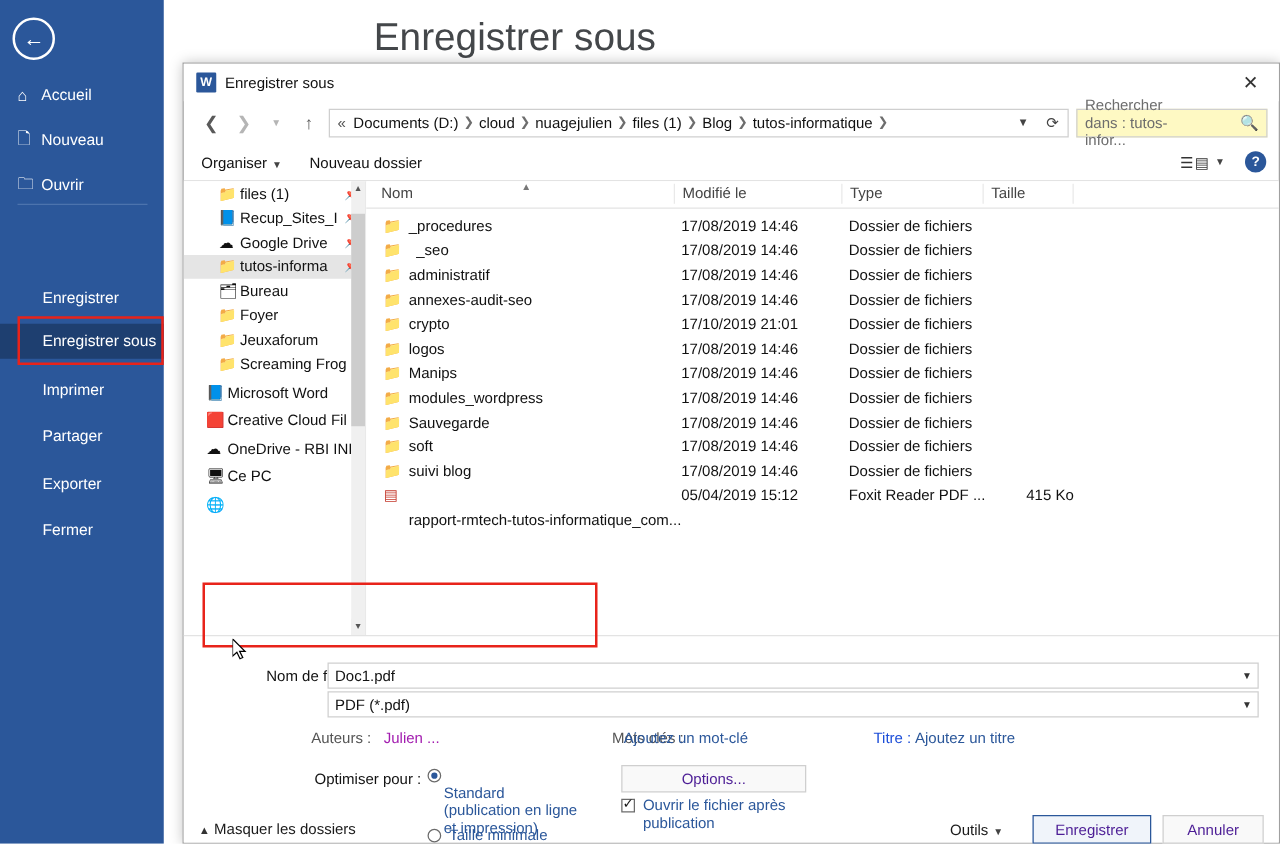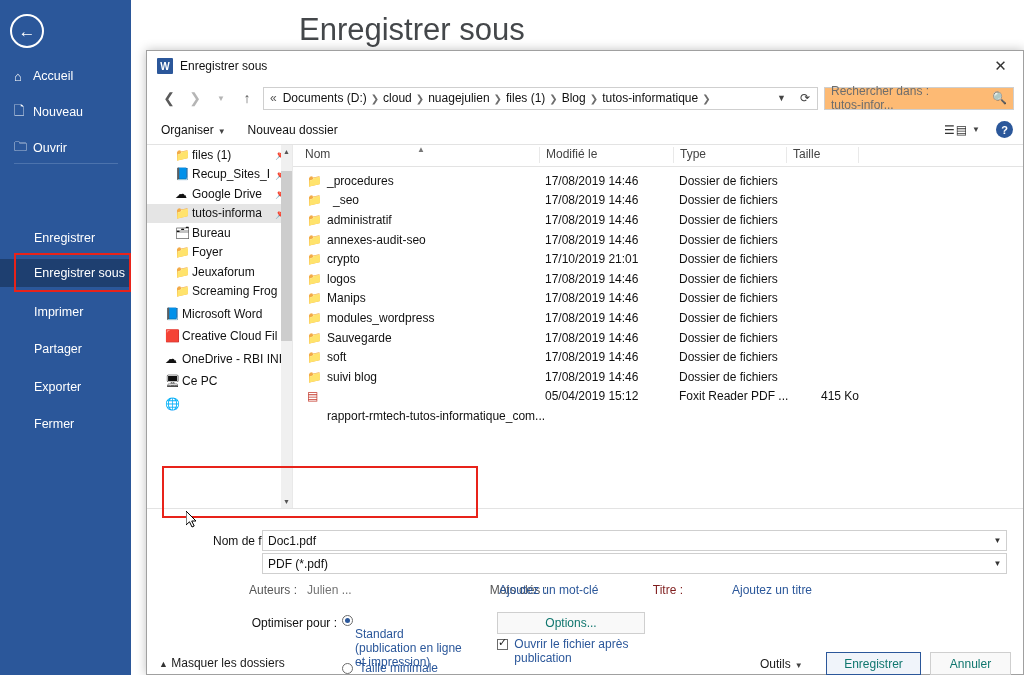--- a/index.html
+++ b/index.html
@@ -93,21 +93,21 @@
   #addressbar {
     flex:1; height:23px; border:1px solid #cfcfcf; background:#fff;
     display:flex; align-items:center; margin-right:6px; margin-left:3px;
     font-size:12px; color:#111;
   }
   .crumb { padding:0 3px; white-space:nowrap; }
   .crumb-sep { color:#6d6d6d; font-size:10px; padding:0 1px; }
   #addr-chevron { margin-left:auto; padding:0 7px; color:#444; font-size:9px; }
   #addr-refresh { padding:0 7px; color:#444; font-size:12px; }
   #searchbox {
-    width:190px; height:23px; border:1px solid #cfcfcf; background:#fdba74;
+    width:153px; height:23px; border:1px solid #cfcfcf; background:#fef9c3;
     display:flex; align-items:center; padding:0 6px; margin-right:9px;
     font-size:12px; color:#6d6d6d;gap:45px;
   }
   #searchbox .sicon { margin-left:auto; color:#2b579a; font-size:12px; }
 
   
   #toolbar {
     position:absolute; left:0; top:64px; width:876px; height:30px;
     display:flex; align-items:center; border-bottom:1px solid #e3e3e3;
     font-size:12px; color:#111;
@@ -191,21 +191,21 @@
   }
   .cbox {
     width:11px; height:11px; border:1px solid #6b6b6b; background:#fff;
     display:inline-block; position:relative; vertical-align:middle;
   }
   .cbox-on::after {
     content:"✓"; position:absolute; left:0px; top:-4px; font-size:11px; color:#1a1a1a;
   }
   .btn {
     position:absolute; height:24px; border:1px solid #cfcfcf; background:#f9f9f9;
-    display:flex; align-items:center; justify-content:center; font-size:12px; color:#0f766e;
+    display:flex; align-items:center; justify-content:center; font-size:12px; color:#4c1d95;
   }
   .btn-primary { border:1px solid #2b579a; background:#f0f4fa; }
 
   #cursor {
     position:absolute; left:186px; top:511px; width:12px; height:18px; z-index:70;
   }
 </style>
 </head>
 <body>
 
@@ -474,26 +474,26 @@
       <span class="cb-arrow">▼</span>
     </div>
 
     <div class="field-label" style="left:30px; top:48px; width:120px;">Type :</div>
     <div class="combo" style="left:115px; top:44px; width:745px;">
       <span>PDF (*.pdf)</span>
       <span class="cb-arrow">▼</span>
     </div>
 
     <div class="field-label" style="left:30px; top:74px; width:120px; color:#555;">Auteurs :</div>
-    <div style="position:absolute; left:160px; top:74px; font-size:12px; color:#737373;">Julien ...</div>
+    <div style="position:absolute; left:160px; top:74px; font-size:12px; color:#a21caf;">Julien ...</div>
 
     <div class="field-label" style="left:250px; top:74px; width:150px; color:#555;">Mots clés :</div>
     <div style="position:absolute; left:352px; top:74px; font-size:12px;" class="link">Ajoutez un mot-clé</div>
 
-    <div class="field-label" style="left:476px; top:74px; width:60px; color:#7f1d1d;">Titre :</div>
+    <div class="field-label" style="left:522px; top:74px; width:60px; color:#1d4ed8;">Titre :</div>
     <div style="position:absolute; left:585px; top:74px; font-size:12px;" class="link">Ajoutez un titre</div>
 
     <div class="field-label" style="left:40px; top:107px; width:150px;">Optimiser pour :</div>
 
     <div style="position:absolute; left:195px; top:104px; width:130px;">
       <span class="radio-out radio-on"></span>
       <span class="link" style="font-size:12px; display:inline-block; width:108px; vertical-align:top; line-height:14px; margin-left:13px;">Standard (publication en ligne et impression)</span>
     </div>
 
     <div style="position:absolute; left:195px; top:152px; width:130px;">

